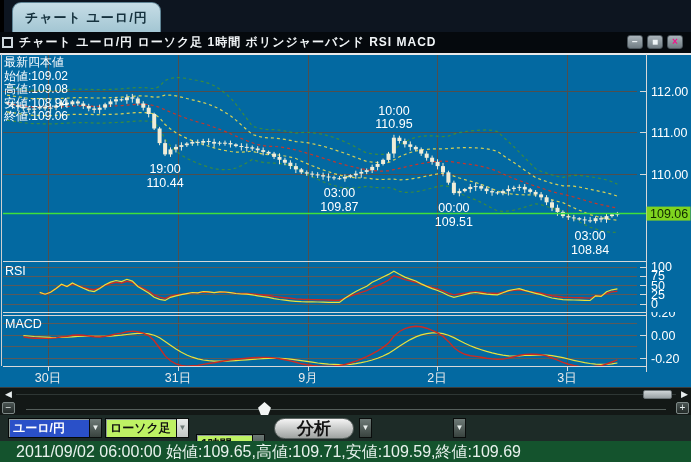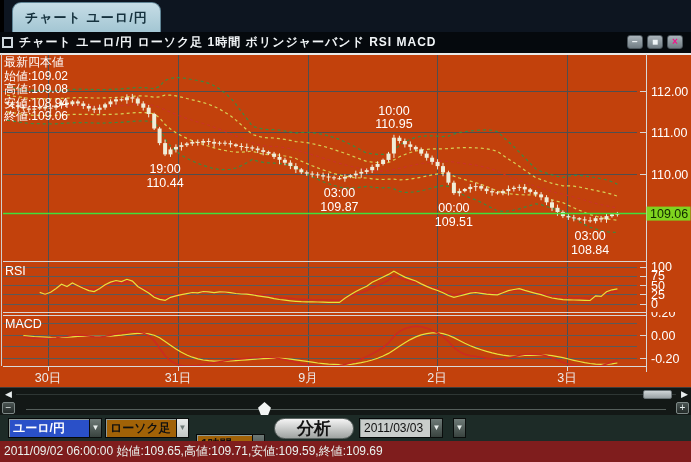--- a/index.html
+++ b/index.html
@@ -18,54 +18,54 @@
             display:flex;align-items:center;border-bottom:1px solid #e9e9e9;}
   .titlebar .chk{width:11px;height:11px;border:2px solid #cfd8dd;margin-left:2px;background:#05090d;}
   .titlebar .ttl{color:#f2f6f8;font-size:12px;font-weight:bold;margin-left:6px;letter-spacing:1px;
                  white-space:nowrap;}
   .winbtns{position:absolute;right:8px;top:3px;display:flex;gap:4px;}
   .wbtn{width:16px;height:14px;border-radius:3px;background:linear-gradient(#aab4ba,#717d84);
         border:1px solid #4c565c;color:#eef4f7;font-size:10px;line-height:12px;text-align:center;
         font-weight:bold;cursor:pointer;}
   .wbtn.close{color:#f0148c;}
   
-  #chartwrap{position:absolute;left:0;top:54px;width:691px;height:334px;background:#c2410c;}
+  #chartwrap{position:absolute;left:0;top:54px;width:691px;height:334px;background:#0369a1;}
   #quote{position:absolute;left:4px;top:2px;color:#fff;font-size:12px;line-height:13.5px;
          white-space:pre;z-index:5;}
   
   .hscroll{position:absolute;left:0;top:388px;width:691px;height:13px;background:#131816;}
   .zoomrow{position:absolute;left:0;top:401px;width:691px;height:14px;background:#131816;}
   .arrbtn{position:absolute;width:11px;height:11px;top:1px;color:#e8eeee;font-size:9px;
           line-height:11px;text-align:center;cursor:pointer;}
   .sthumb{position:absolute;left:643px;top:2px;width:29px;height:9px;background:linear-gradient(#cfd4d6,#9aa2a5);
           border:1px solid #6b7376;border-radius:2px;cursor:pointer;}
   .strack{position:absolute;left:16px;top:6px;width:660px;height:1px;background:#2e3634;}
   .sqbtn{position:absolute;width:13px;height:12px;top:1px;background:linear-gradient(#4a5452,#232a28);
          border:1px solid #7d8886;color:#e8efee;font-size:10px;line-height:10px;text-align:center;
          border-radius:2px;cursor:pointer;}
   .ztrack{position:absolute;left:26px;top:8px;width:640px;height:1px;background:#555e5b;}
   .zthumb{position:absolute;left:258px;top:1px;width:13px;height:13px;background:#f2f5f4;
           clip-path:polygon(50% 0,100% 45%,78% 100%,22% 100%,0 45%);cursor:pointer;}
   
   .controls{position:absolute;left:0;top:415px;width:691px;height:26px;background:#1d2b27;}
   .combo{position:absolute;top:3px;height:36px;display:flex;}
-  .cfield{height:20px;border:1px solid #050808;border-right:none;background:#a16207;color:#101010;
+  .cfield{height:20px;border:1px solid #050808;border-right:none;background:#bef264;color:#101010;
           font-size:12px;font-weight:bold;display:flex;align-items:center;padding:0 4px;
           box-shadow:inset 1px 1px 0 #8f9a97;}
   .cfield.sel{background:#2a50c8;color:#fff;}
   .cfield.gray{background:#c9cdcb;font-weight:normal;}
   .cbtn{width:13px;height:20px;background:linear-gradient(#6e7a77,#39433f);border:1px solid #0a0d0c;
         color:#e9efed;font-size:8px;line-height:18px;text-align:center;cursor:pointer;}
   .cbtn.lite{background:linear-gradient(#e8ebea,#c2c7c5);color:#6e7a77;}
   .pill{position:absolute;top:3px;height:21px;padding:0 22px;border-radius:11px;
         background:linear-gradient(#f4f4f4,#9fa3a1);border:1px solid #5c6462;color:#141414;
         font-size:17px;font-weight:bold;line-height:19px;cursor:pointer;}
   
-  .statusbar{position:absolute;left:0;top:441px;width:691px;height:21px;background:#7f1d1d;
-             color:#e9f2ee;font-size:12px;line-height:21px;padding-left:4px;white-space:nowrap;}
+  .statusbar{position:absolute;left:0;top:441px;width:691px;height:21px;background:#14532d;
+             color:#e9f2ee;font-size:16px;line-height:21px;padding-left:16px;white-space:nowrap;}
 </style>
 </head>
 <body>
 
 <div id="app">
 
   <div class="tabbar">
     <div class="tab">チャート ユーロ/円</div>
   </div>
 
@@ -451,21 +451,20 @@
     <div class="combo" style="left:105px;">
       <div class="cfield" style="width:71px;">ローソク足</div>
       <div class="cbtn lite">▼</div>
     </div>
     <div class="combo" style="left:196px;align-items:flex-end;">
       <div class="cfield" style="width:56px;">1時間</div>
       <div class="cbtn">▼</div>
     </div>
     <div class="pill" style="left:274px;">分析</div>
     <div class="combo" style="left:359px;">
-      <div class="cfield gray" style="width:71px;">2011/03/03</div>
       <div class="cbtn">▼</div>
     </div>
     <div class="combo" style="left:453px;">
       <div class="cbtn">▼</div>
     </div>
   </div>
 
   <div class="statusbar">2011/09/02 06:00:00 始値:109.65,高値:109.71,安値:109.59,終値:109.69</div>
 </div>
 

